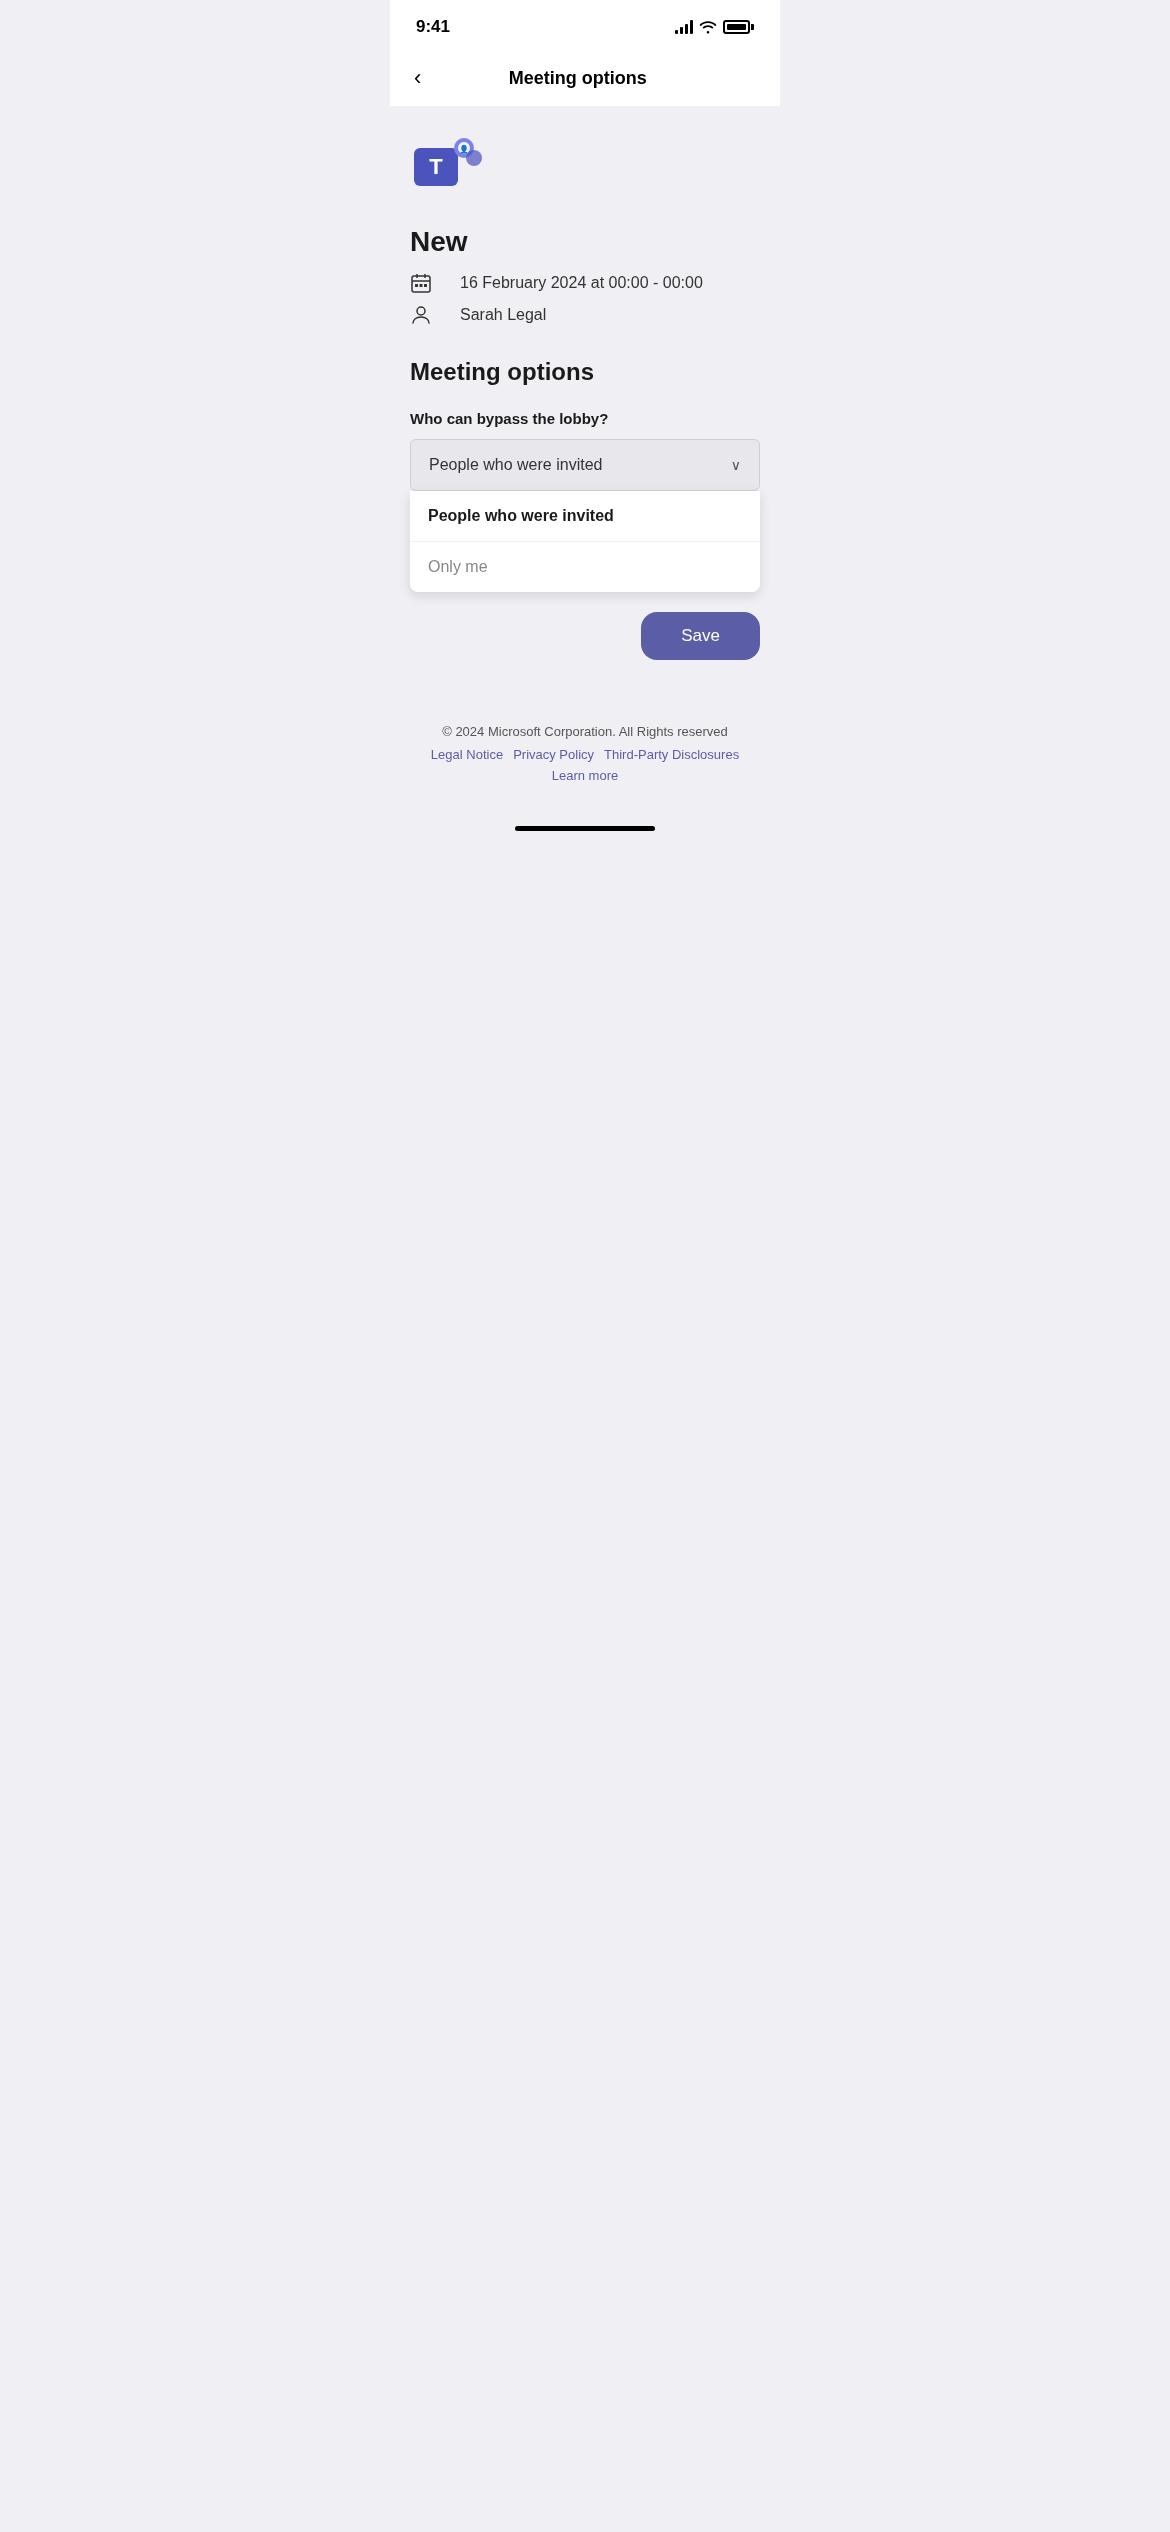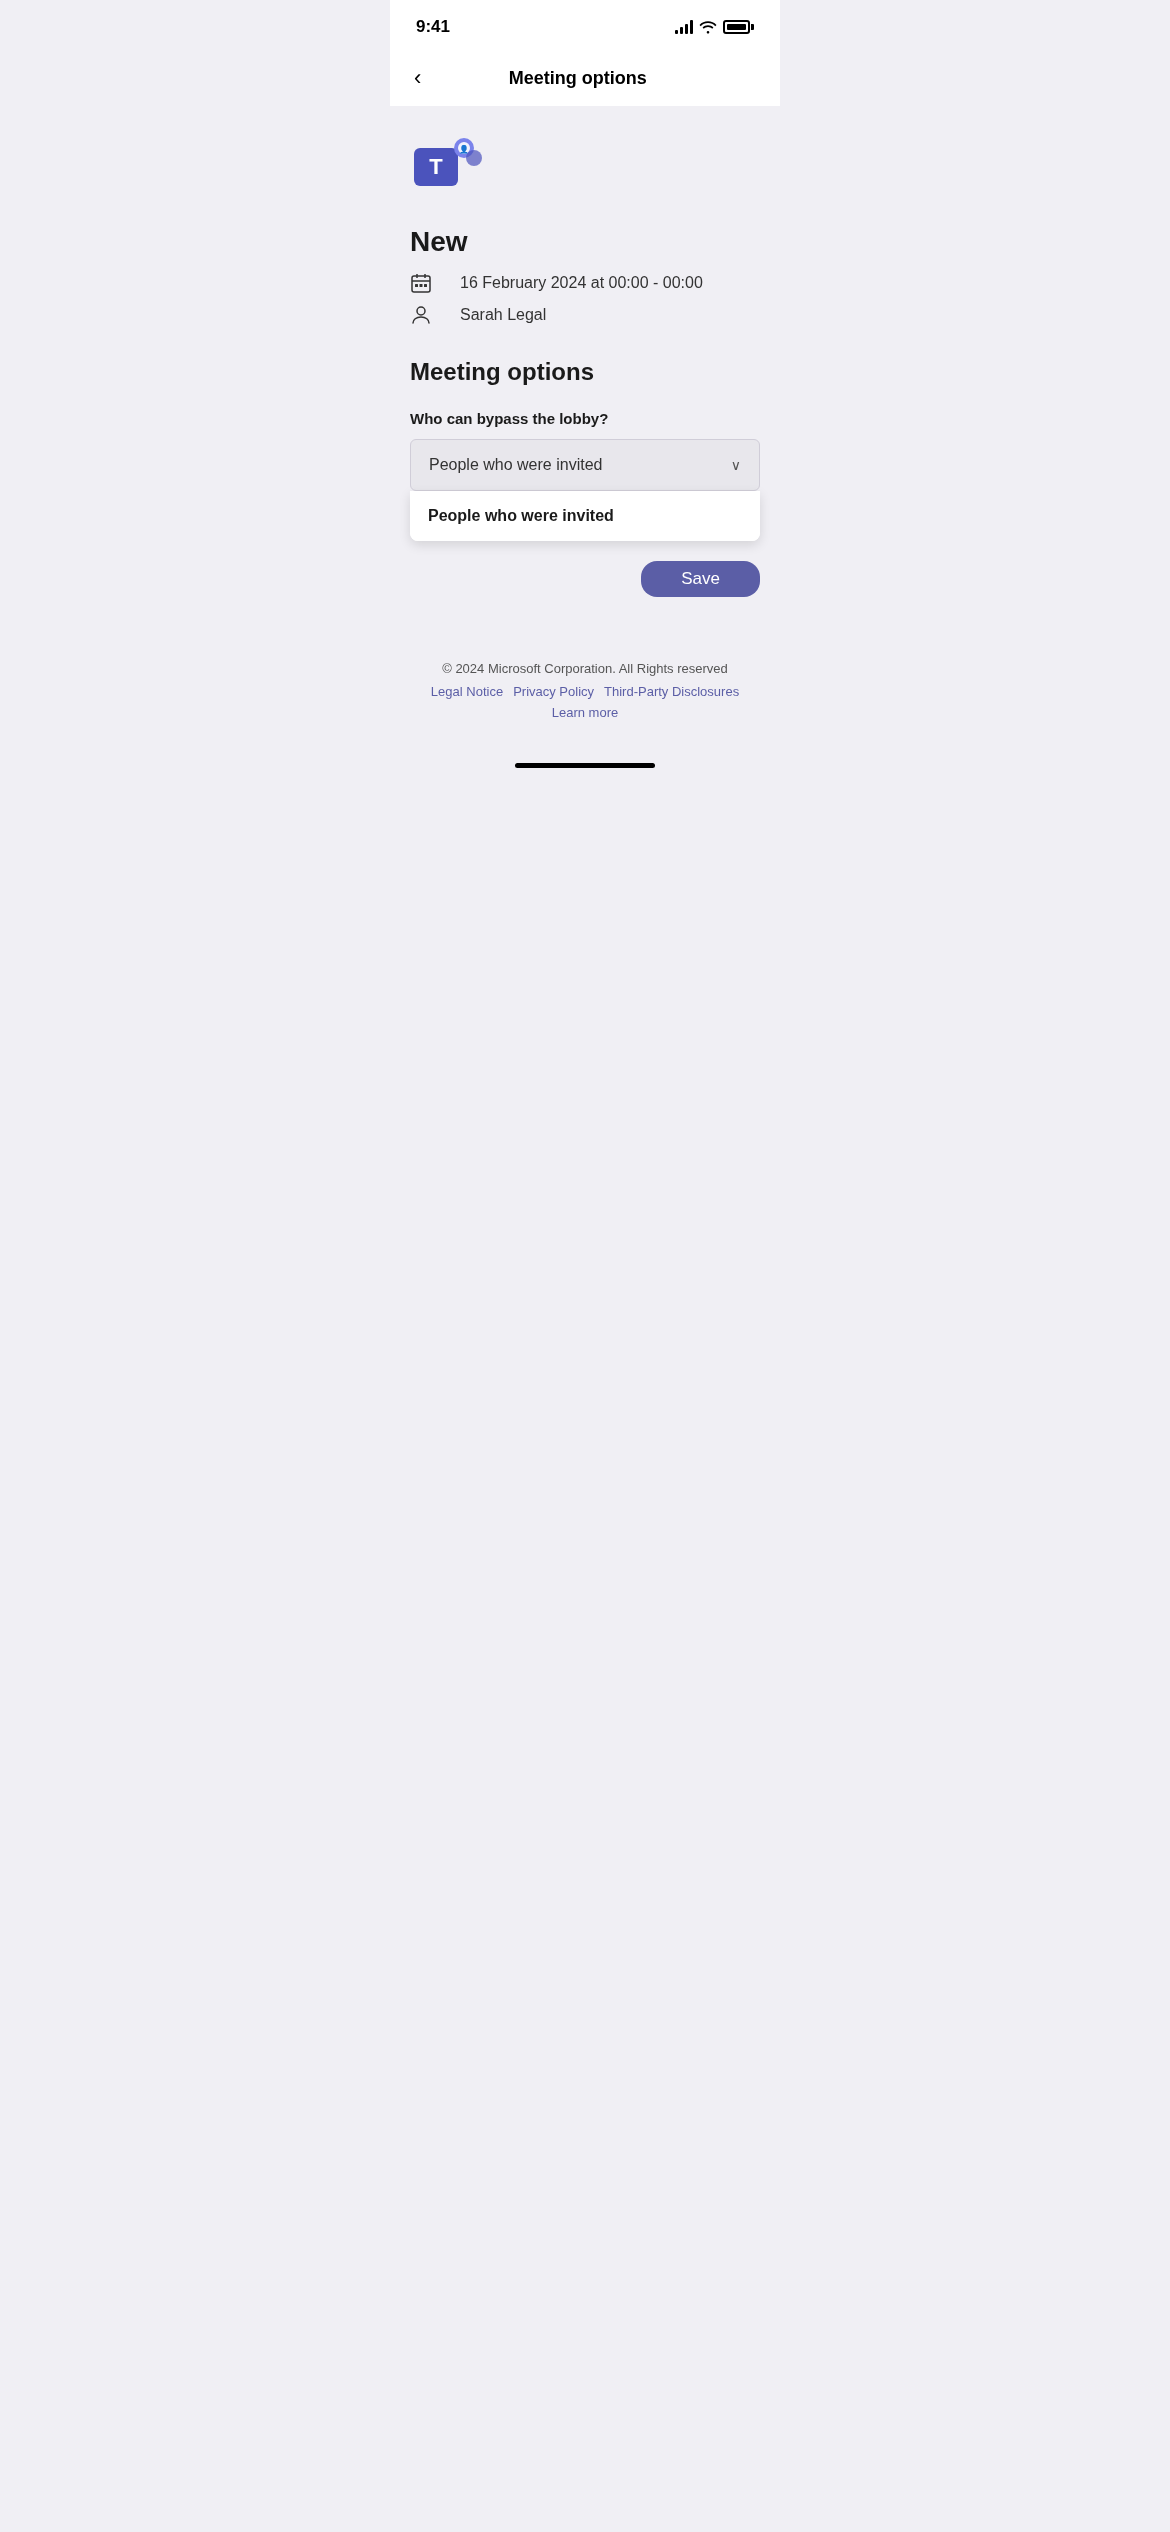--- a/index.html
+++ b/index.html
@@ -263,21 +263,21 @@
       justify-content: flex-end;
       margin-top: 20px;
       padding-right: 0;
     }
 
     .save-button {
       background: #5b5ea6;
       color: #fff;
       border: none;
       border-radius: 16px;
-      padding: 8px 40px;
+      padding: 14px 40px;
       font-size: 17px;
       font-weight: 500;
       cursor: pointer;
     }
 
     
     .footer {
       text-align: center;
       padding: 40px 20px 30px;
     }
@@ -418,20 +418,23 @@
 
   <div class="dropdown-container">
     <div class="dropdown-trigger">
       <span class="dropdown-trigger-text">People who were invited</span>
       <span class="dropdown-chevron">∨</span>
     </div>
     <div class="dropdown-menu">
       <div class="dropdown-item selected">
         <span>People who were invited</span>
       </div>
+      <div class="dropdown-item last-item">
+        <span>Only me</span>
+      </div>
     </div>
   </div>
 
   <div class="save-row">
     <button class="save-button">Save</button>
   </div>
 
 </div>
 
 <div class="footer">

